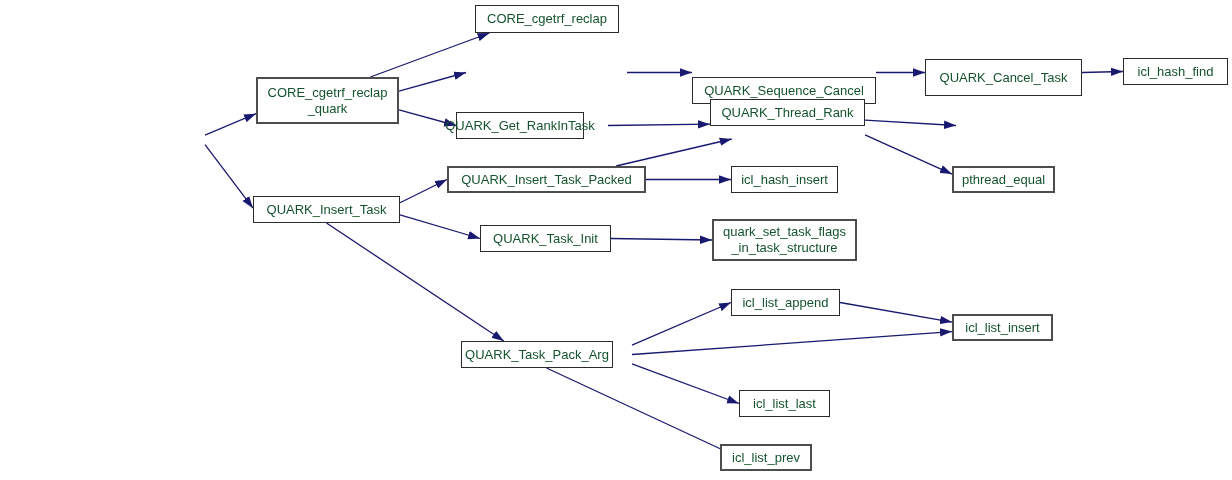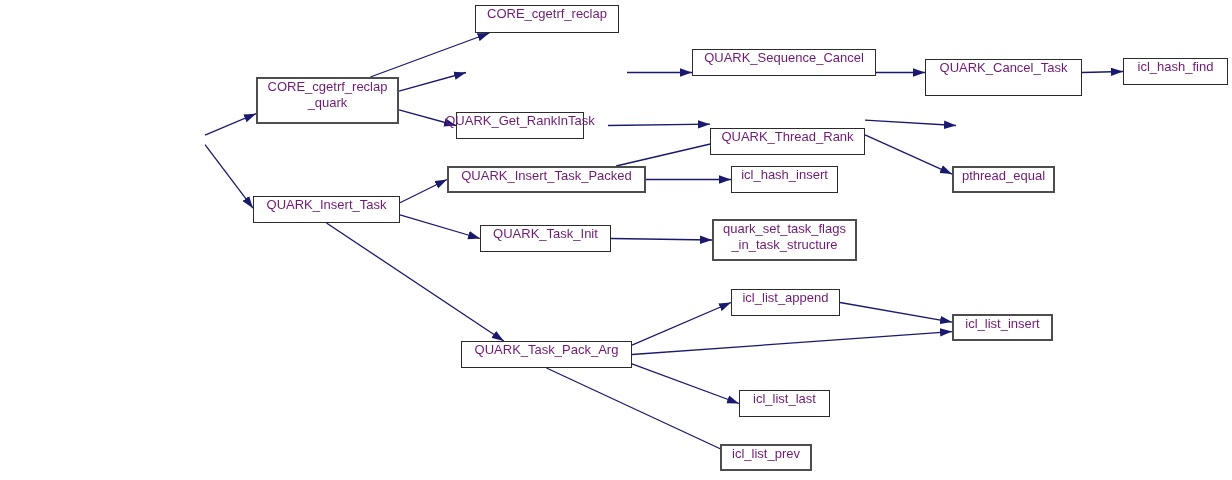--- a/index.html
+++ b/index.html
@@ -9,22 +9,22 @@
     background:#ffffff;
     font-family:"Liberation Sans","DejaVu Sans",sans-serif;
     overflow:hidden;
   }
   #edges{position:absolute;left:0;top:0;width:1232px;height:480px;}
   .node{
     position:absolute;
     box-sizing:border-box;
     background:#ffffff;
     border:1px solid #2b2b2b;
-    display:flex;flex-direction:column;align-items:center;
-    font-size:13px;line-height:1.22;color:#701a75;
+    display:flex;flex-direction:column;align-items:center;justify-content:center;
+    font-size:13px;line-height:1.22;color:#14532d;
     white-space:nowrap;
     cursor:pointer;
   }
   .node.thick{border-width:2px;border-color:#4d4d4d;}
   .node.root{background:#bfbfbf;cursor:default;}
   .node span{display:block;text-align:center;}
 </style>
 </head>
 <body>
 
@@ -80,29 +80,29 @@
   </div>
 
   <div class="node" style="left:480px;top:225px;width:131px;height:27px">
     <span>QUARK_Task_Init</span>
   </div>
 
   <div class="node thick" style="left:447px;top:166px;width:199px;height:27px">
     <span>QUARK_Insert_Task_Packed</span>
   </div>
 
-  <div class="node" style="left:461px;top:341px;width:171px;height:27px">
+  <div class="node" style="left:461px;top:341px;width:152px;height:27px">
     <span>QUARK_Task_Pack_Arg</span>
   </div>
 
-  <div class="node" style="left:692px;top:49px;width:184px;height:27px">
+  <div class="node" style="left:692px;top:77px;width:184px;height:27px">
     <span>QUARK_Sequence_Cancel</span>
   </div>
 
-  <div class="node" style="left:710px;top:128px;width:155px;height:27px">
+  <div class="node" style="left:710px;top:99px;width:155px;height:27px">
     <span>QUARK_Thread_Rank</span>
   </div>
 
   <div class="node" style="left:731px;top:166px;width:107px;height:27px">
     <span>icl_hash_insert</span>
   </div>
 
   <div class="node thick" style="left:712px;top:219px;width:145px;height:42px">
     <span>quark_set_task_flags</span>
     <span>_in_task_structure</span>

